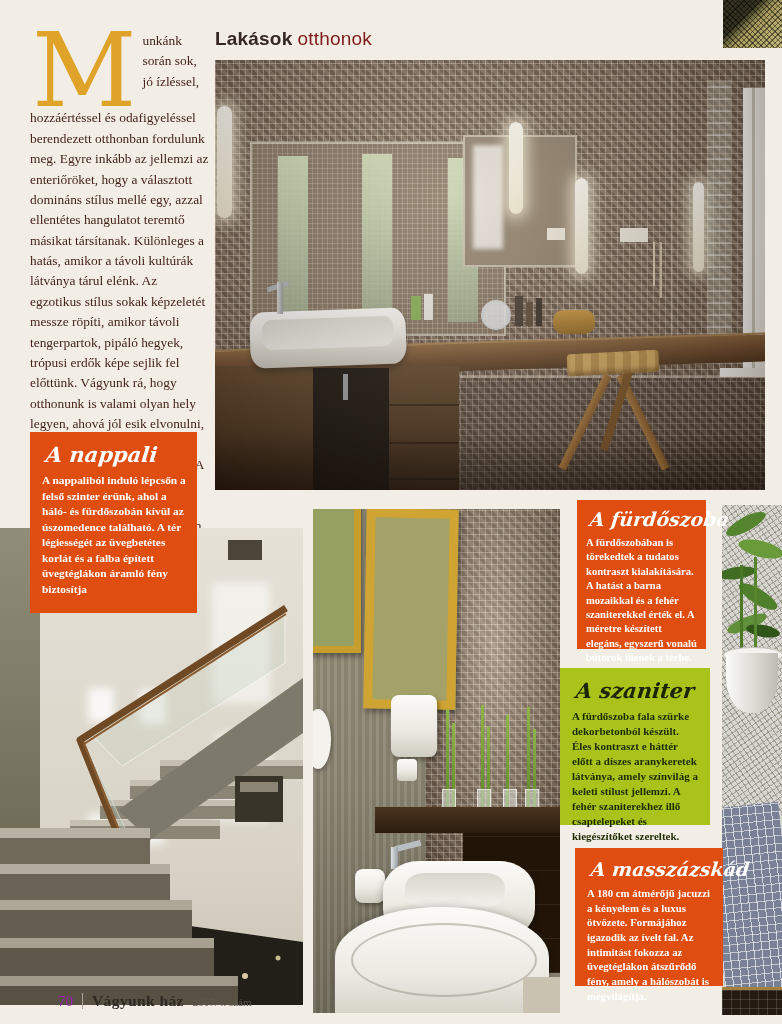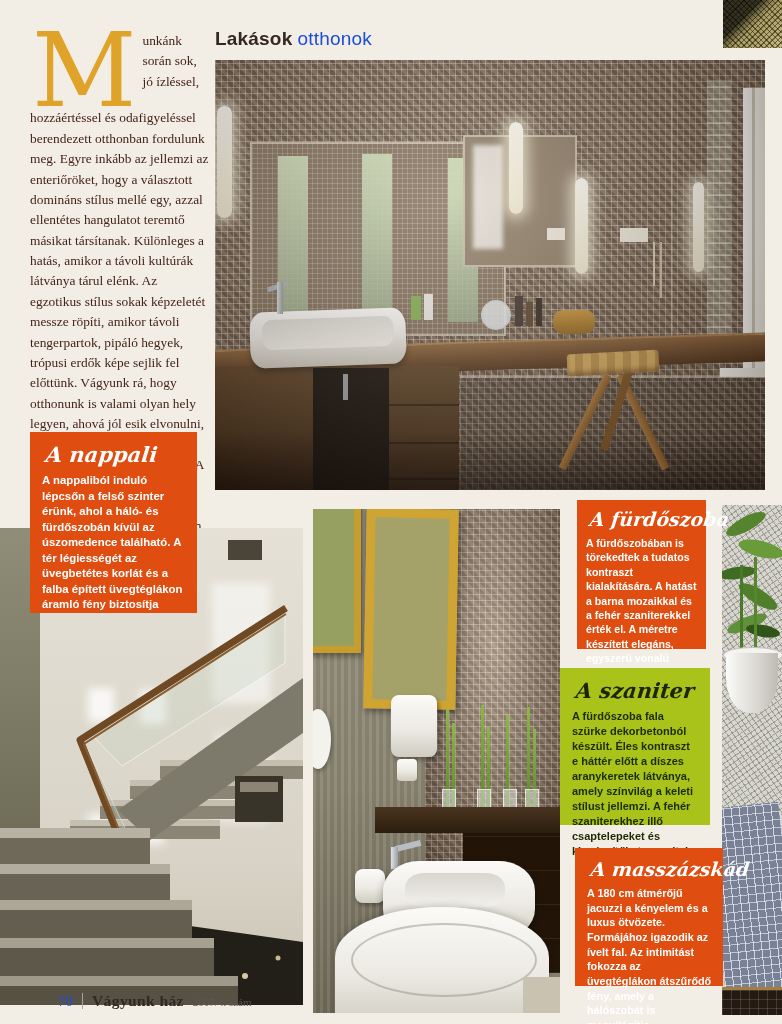--- a/index.html
+++ b/index.html
@@ -3,36 +3,36 @@
 <meta charset="utf-8">
 <style>
   html,body{margin:0;padding:0;background:#dad5cb;}
   .page{position:relative;width:782px;height:1024px;margin:0 auto;background:#f2eee6;overflow:hidden;
         font-family:"Liberation Sans",sans-serif;}
   .abs{position:absolute;}
 
   
   .header{position:absolute;left:215px;top:28px;font-size:19px;letter-spacing:.2px;}
   .header .b{font-weight:bold;color:#342821;}
-  .header .r{color:#1d4ed8;margin-left:5px;}
+  .header .r{color:#7f1d1d;margin-left:5px;}
 
   
   .article{position:absolute;left:30px;top:31px;width:180px;color:#44231a;
            font-family:"Liberation Serif",serif;font-size:13.4px;line-height:1.52;text-align:left;}
   .dropcap{float:left;font-family:"DejaVu Serif",serif;font-size:102px;line-height:.74;
            color:#dfa32a;margin:2px 6px 0 2px;}
 
   
   .callout{position:absolute;box-sizing:border-box;padding:10px 11px 10px 12px;z-index:6;}
   .callout.orange{background:#e04d10;color:#fff;}
   .callout.green{background:#a9c31b;color:#1d2b02;}
   .callout .title{font-family:"DejaVu Serif",serif;font-style:italic;font-weight:bold;
                   font-size:21px;transform:skewX(-6deg);margin:0 0 6px 4px;white-space:nowrap;}
   .callout.green .title{color:#1c2505;}
-  .callout .body{font-family:Liberation Sans, sans-serif;font-weight:bold;font-size:11.4px;line-height:1.36;}
+  .callout .body{font-family:Liberation Serif, serif;font-weight:bold;font-size:11.4px;line-height:1.36;}
 
   
   .mosaic{background-color:#6f5d4e;
     background-image:
       repeating-linear-gradient(0deg, rgba(235,225,210,.40) 0 1px, rgba(0,0,0,0) 1px 6px),
       repeating-linear-gradient(90deg, rgba(235,225,210,.40) 0 1px, rgba(0,0,0,0) 1px 6px),
       repeating-linear-gradient(45deg, rgba(40,25,15,.20) 0 4px, rgba(255,235,210,.10) 4px 8px);}
 
   
   .main-photo{left:215px;top:60px;width:550px;height:430px;overflow:hidden;z-index:1;}
@@ -102,21 +102,21 @@
   
   .corner-mesh{left:723px;top:0;width:59px;height:48px;
       background:linear-gradient(135deg,#33301f 0%,#33301f 34%,#a99c5e 52%,#c3b77c 100%);}
   .corner-mesh:after{content:"";position:absolute;inset:0;
       background-image:repeating-linear-gradient(45deg, rgba(0,0,0,.45) 0 1px, rgba(0,0,0,0) 1px 4px),
         repeating-linear-gradient(-45deg, rgba(0,0,0,.45) 0 1px, rgba(0,0,0,0) 1px 4px);}
 
   
   .footer{position:absolute;left:58px;top:992px;display:flex;align-items:baseline;gap:9px;
           font-family:"Liberation Serif",serif;color:#55504a;z-index:3;}
-  .footer .num{font-size:15px;color:#1d4ed8;}
+  .footer .num{font-size:15px;color:#a21caf;}
   .footer .bar{width:1px;height:16px;background:#a8a399;align-self:center;}
   .footer .mag{font-size:15.5px;font-weight:bold;color:#2e2922;letter-spacing:.4px;}
   .footer .issue{font-size:11px;color:#5c574f;}
 </style>
 </head>
 <body>
 
 <div class="page">
 
   <div class="header">

